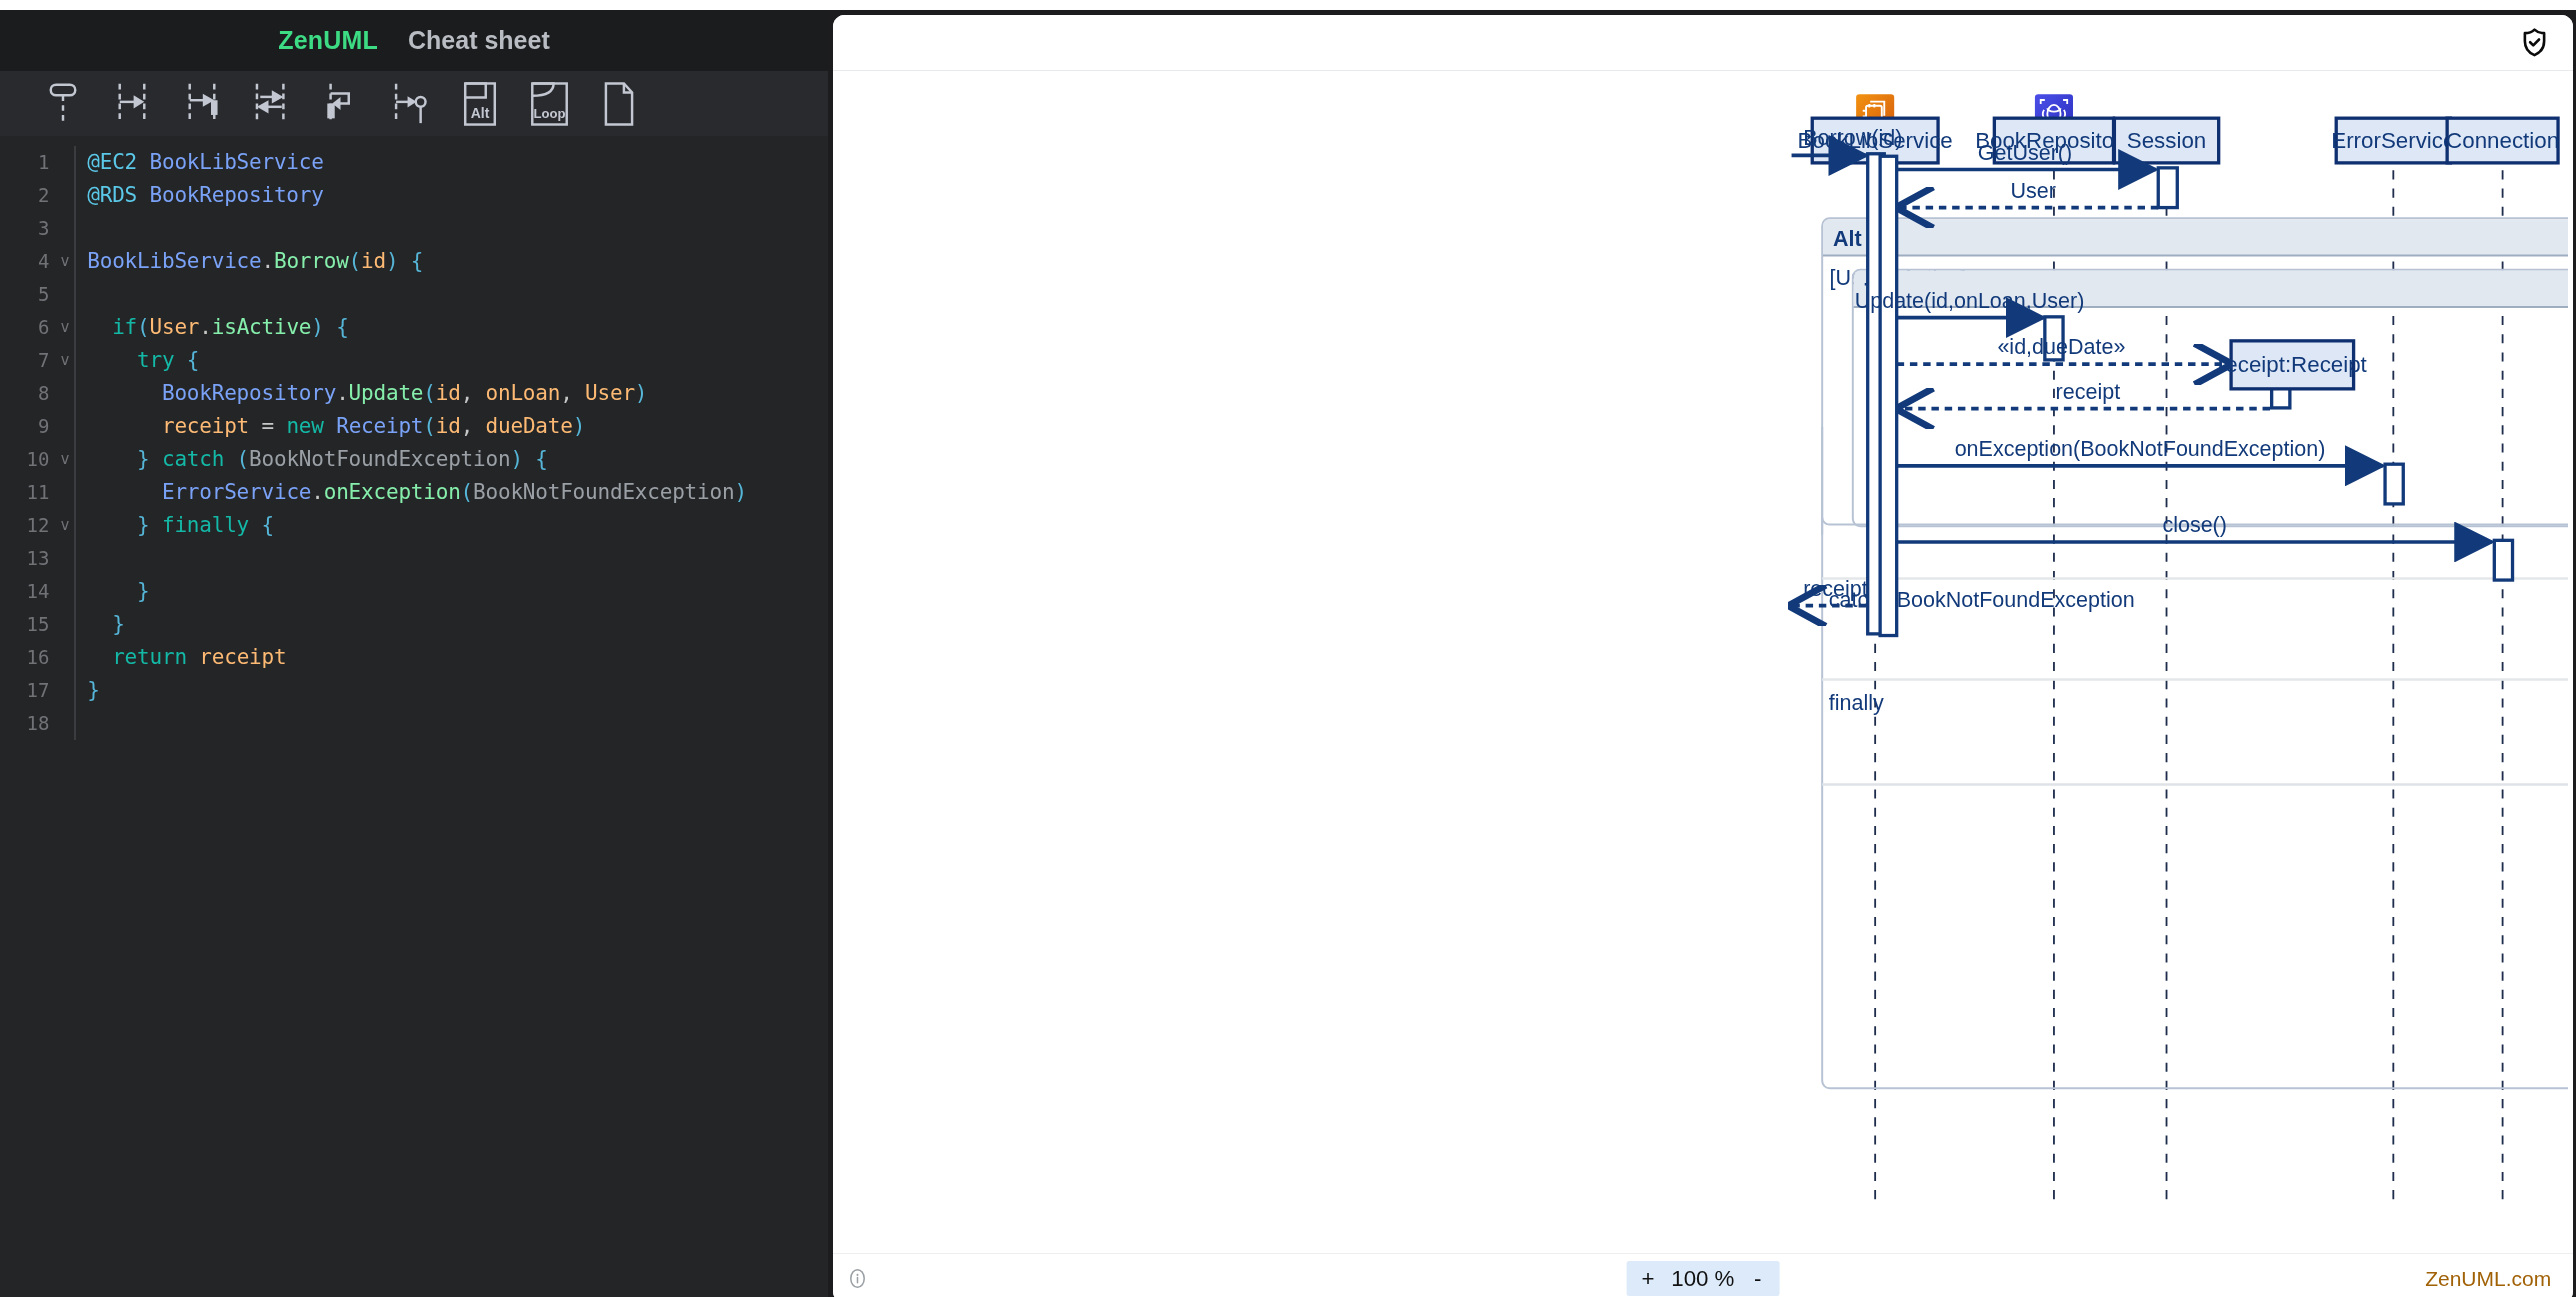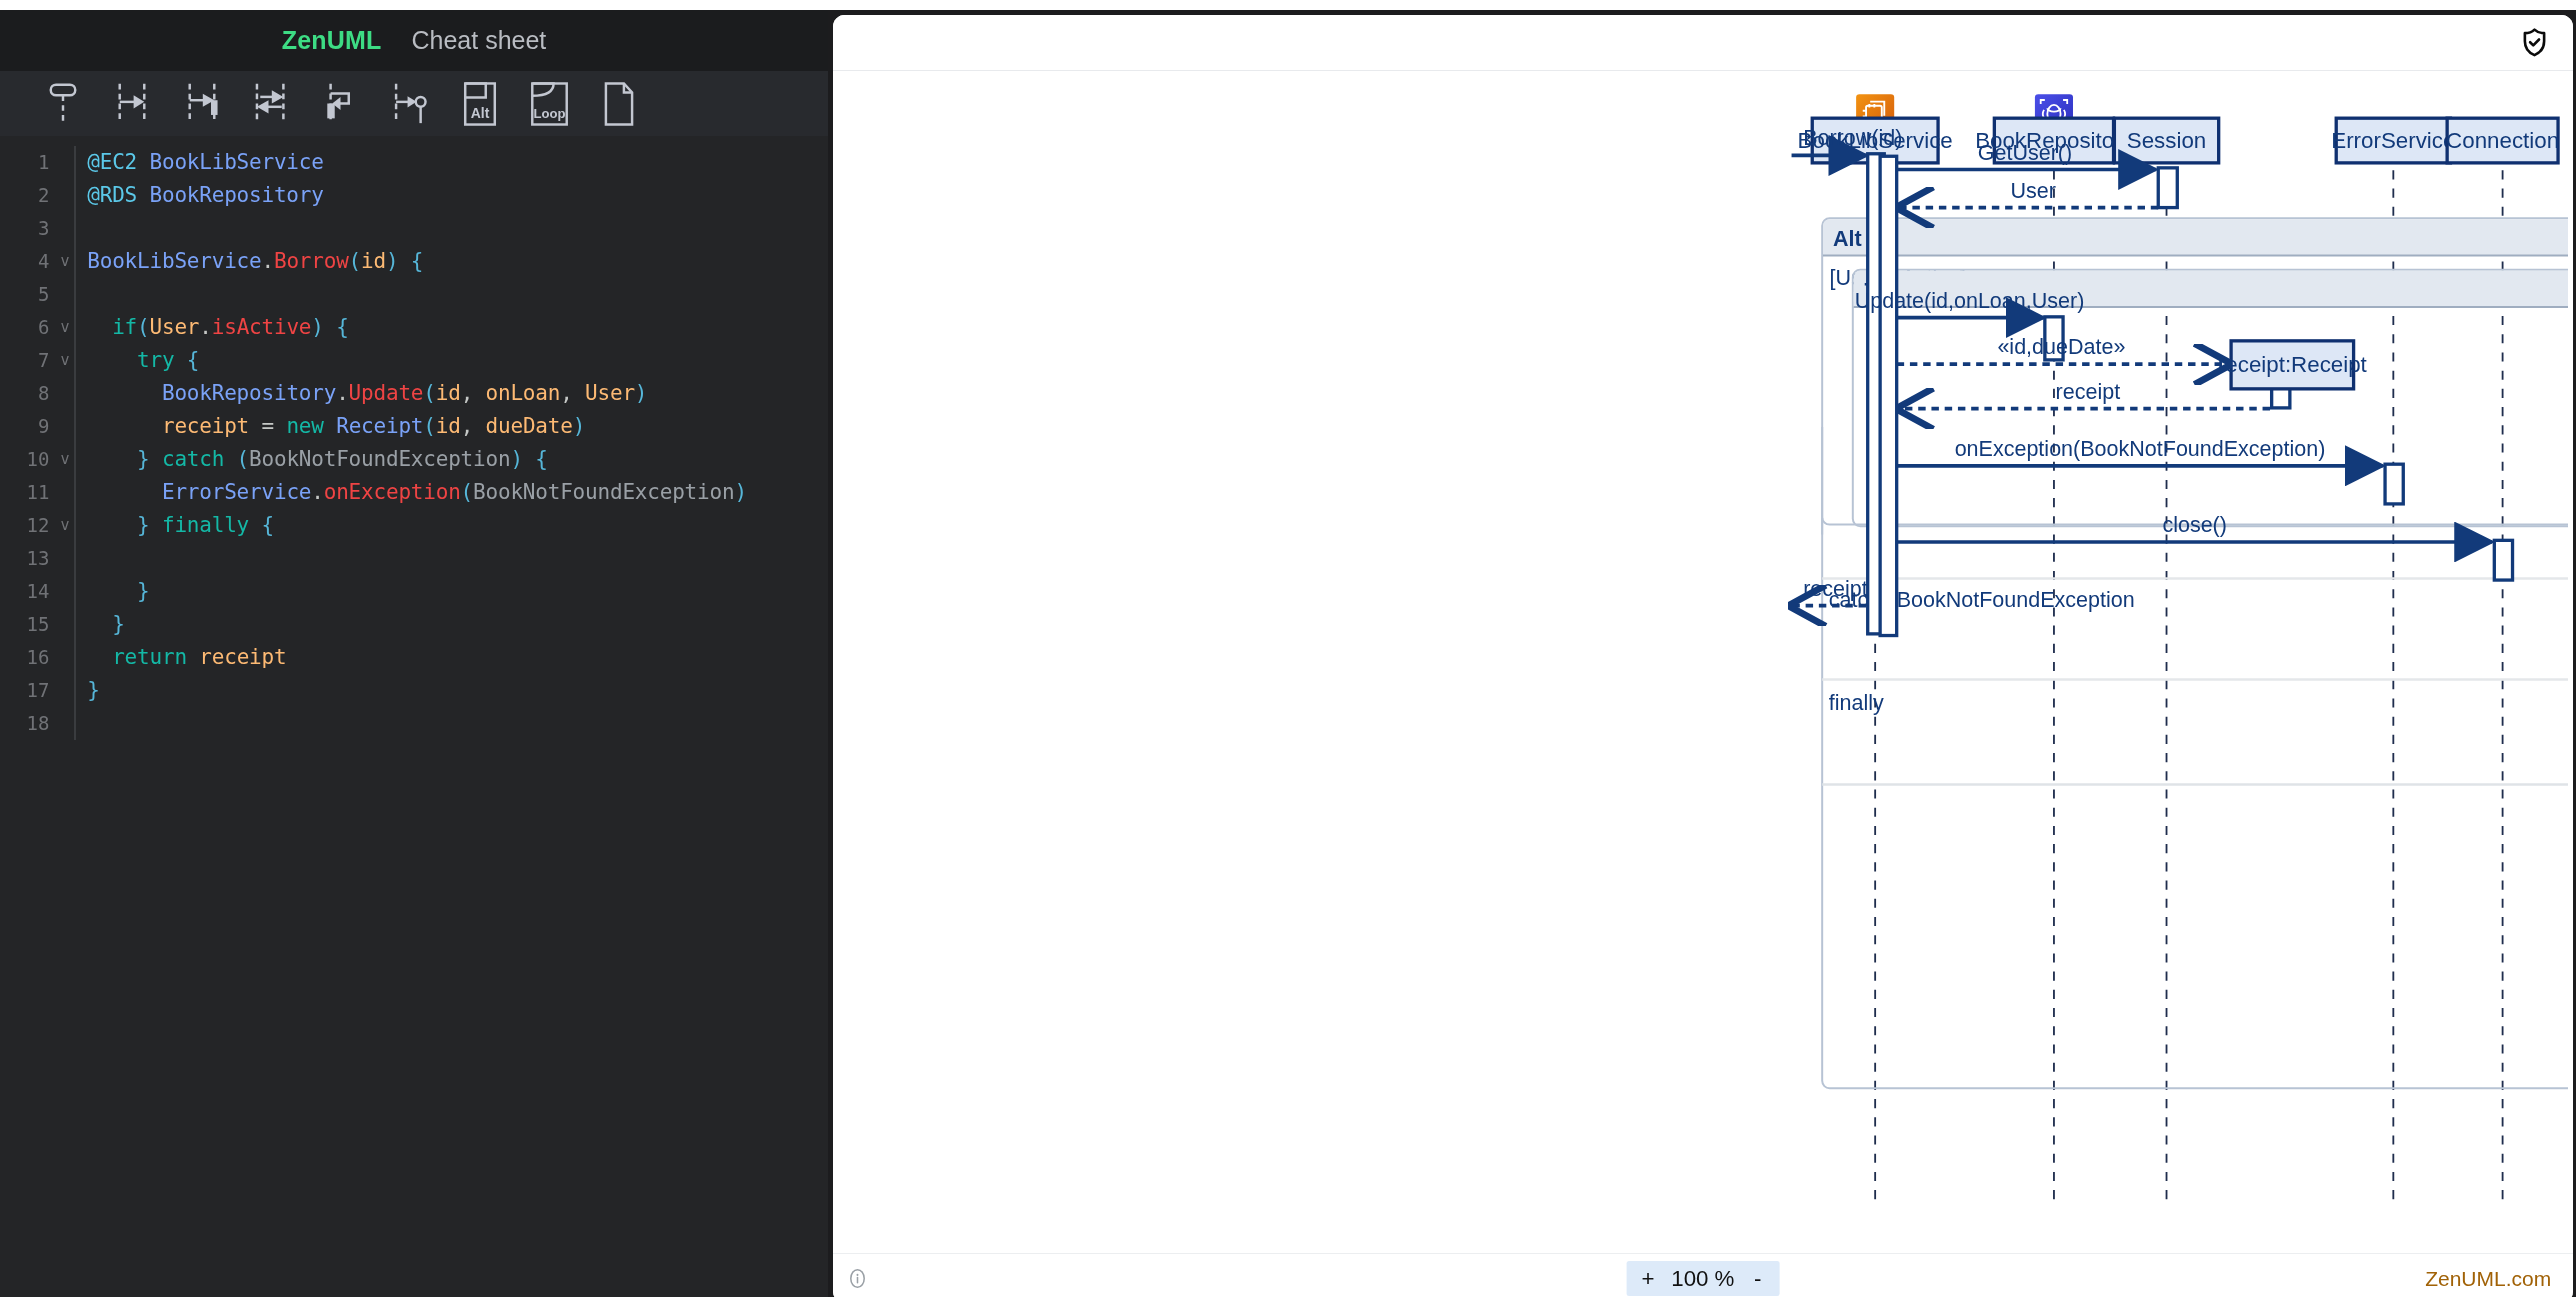--- a/index.html
+++ b/index.html
@@ -19,21 +19,21 @@
     flex: 0 0 828px;
   }
   .app-header {
     height: 61px; width: 100%;
     background: #1b1c1e;
     display: flex; align-items: center; justify-content: center; gap: 30px;
   }
   .brand {
     color: #3ddc84; font-size: 25px; font-weight: 700; letter-spacing: 0.2px;
   }
-  .cheat-link { color: #b9bcc2; font-size: 25px; font-weight: 400; }
+  .cheat-link { color: #b9bcc2; font-size: 25px; font-weight: 700; }
 
   .toolbar {
     height: 65px; width: 100%;
     background: #282a2e;
     display: flex; align-items: center; padding-left: 41px; gap: 26.5px;
   }
   .tool-btn {
     width: 43px; height: 46px;
     display: flex; align-items: center; justify-content: center;
     cursor: pointer; border-radius: 3.3px;
@@ -59,21 +59,21 @@
     color: #707276; font-size: 19px; user-select: none;
   }
   .fold {
     flex: 0 0 18px; text-align: center; color: #707276; font-size: 15px;
   }
   .sep { flex: 0 0 1.7px; align-self: stretch; background: #3a3c3f; margin-right: 11.6px; }
   .code-text { flex: 1 1 auto; color: #c5c8c6; letter-spacing: -0.2px; }
 
   .t-ann   { color: #5bc8e8; text-align: right; }
   .t-obj   { color: #7aa2f7; }
-  .t-meth  { color: #ef4444; }
+  .t-meth  { color: #86efac; }
   .t-kw    { color: #14b8a6; }
   .t-punc  { color: #56b6d8; }
   .t-plain { color: #c5c8c6; }
   .t-var   { color: #fdba74; }
   .t-grey  { color: #9aa0a6; }
 
   
   .diagram-pane {
     position: relative;
     flex: 1 1 auto;

